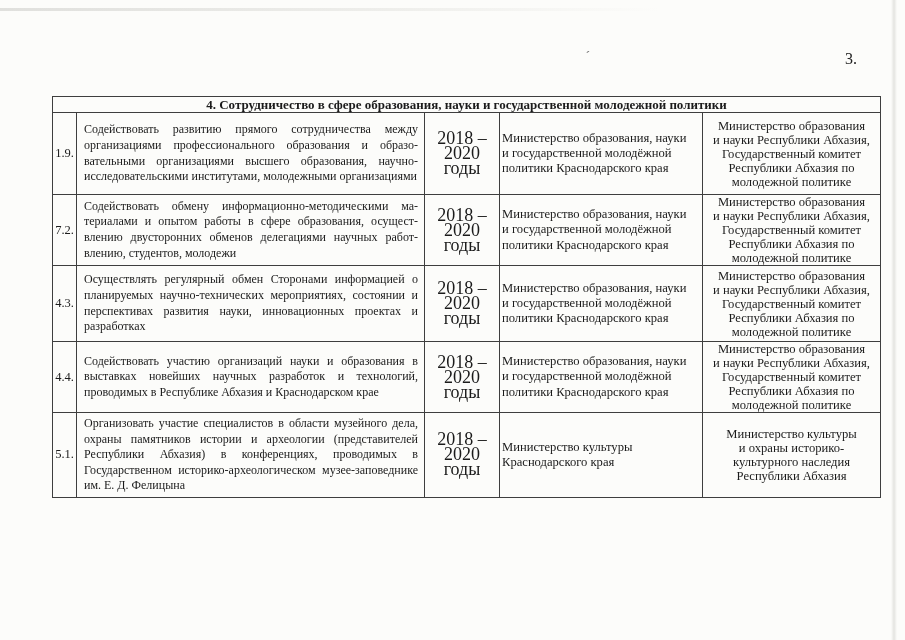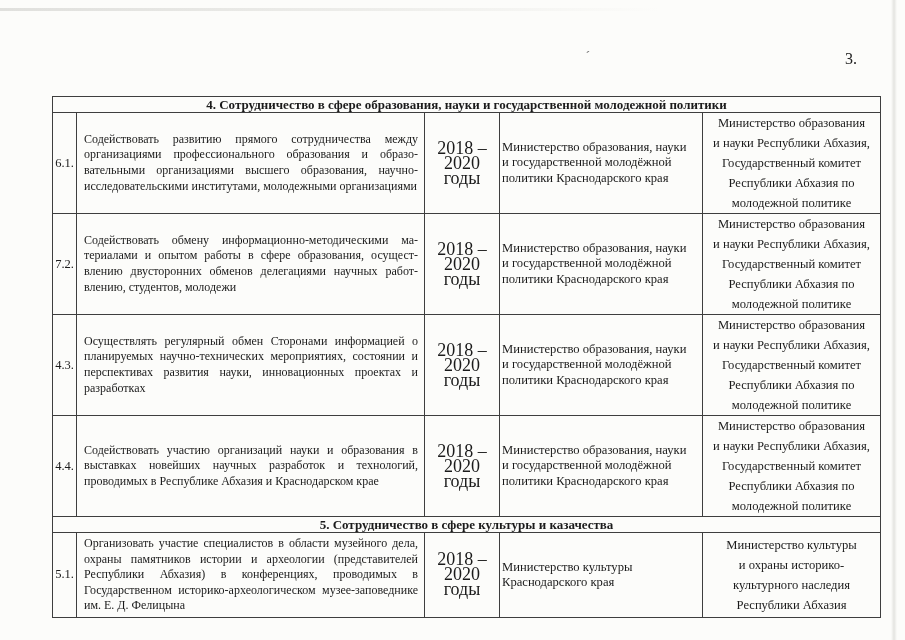--- a/index.html
+++ b/index.html
@@ -85,21 +85,21 @@
   }
   td.executor {
     font-size: 12.6px;
     line-height: 15.2px;
     text-align: left;
     white-space: pre-line;
     padding: 0 2px;
   }
   td.coexecutor {
     font-size: 12.6px;
-    line-height: 20px;
+    line-height: 14px;
     text-align: center;
     white-space: pre-line;
     padding: 0 10px;
   }
   tr.rh-s4 { height: 16px; }
   tr.rh-41 { height: 82px; }
   tr.rh-42 { height: 65px; }
   tr.rh-43 { height: 76px; }
   tr.rh-44 { height: 65px; }
   tr.rh-s5 { height: 13px; }
@@ -120,21 +120,21 @@
     <col style="width:75px">
     <col style="width:203px">
     <col style="width:178px">
   </colgroup>
   <tbody>
     <tr class="rh-s4">
       <td colspan="5" class="section-header">4. Сотрудничество в сфере образования, науки и государственной молодежной политики</td>
     </tr>
 
     <tr class="rh-41">
-      <td class="num">6.1.</td>
+      <td class="num">1.9.</td>
       <td class="activity">Содействовать развитию прямого сотрудничества между организациями профессионального образования и образо­вательными организациями высшего образования, научно-исследовательскими институтами, молодежными организа­циями</td>
       <td class="period">2018 – 2020
 годы</td>
       <td class="executor">Министерство образования, науки
 и государственной молодёжной
 политики Краснодарского края</td>
       <td class="coexecutor">Министерство образования
 и науки Республики Абхазия,
 Государственный комитет
 Республики Абхазия по
@@ -179,23 +179,20 @@
       <td class="executor">Министерство образования, науки
 и государственной молодёжной
 политики Краснодарского края</td>
       <td class="coexecutor">Министерство образования
 и науки Республики Абхазия,
 Государственный комитет
 Республики Абхазия по
 молодежной политике</td>
     </tr>
 
-    <tr class="rh-s5">
-      <td colspan="5" class="section-header">5. Сотрудничество в сфере культуры и казачества</td>
-    </tr>
 
     <tr class="rh-51">
       <td class="num">5.1.</td>
       <td class="activity">Организовать участие специалистов в области музейного дела, охраны памятников истории и археологии (представи­телей Республики Абхазия) в конференциях, проводимых в Государственном историко-археологическом музее-заповед­нике им. Е. Д. Фелицына</td>
       <td class="period">2018 – 2020
 годы</td>
       <td class="executor">Министерство культуры
 Краснодарского края</td>
       <td class="coexecutor">Министерство культуры
 и охраны историко-

